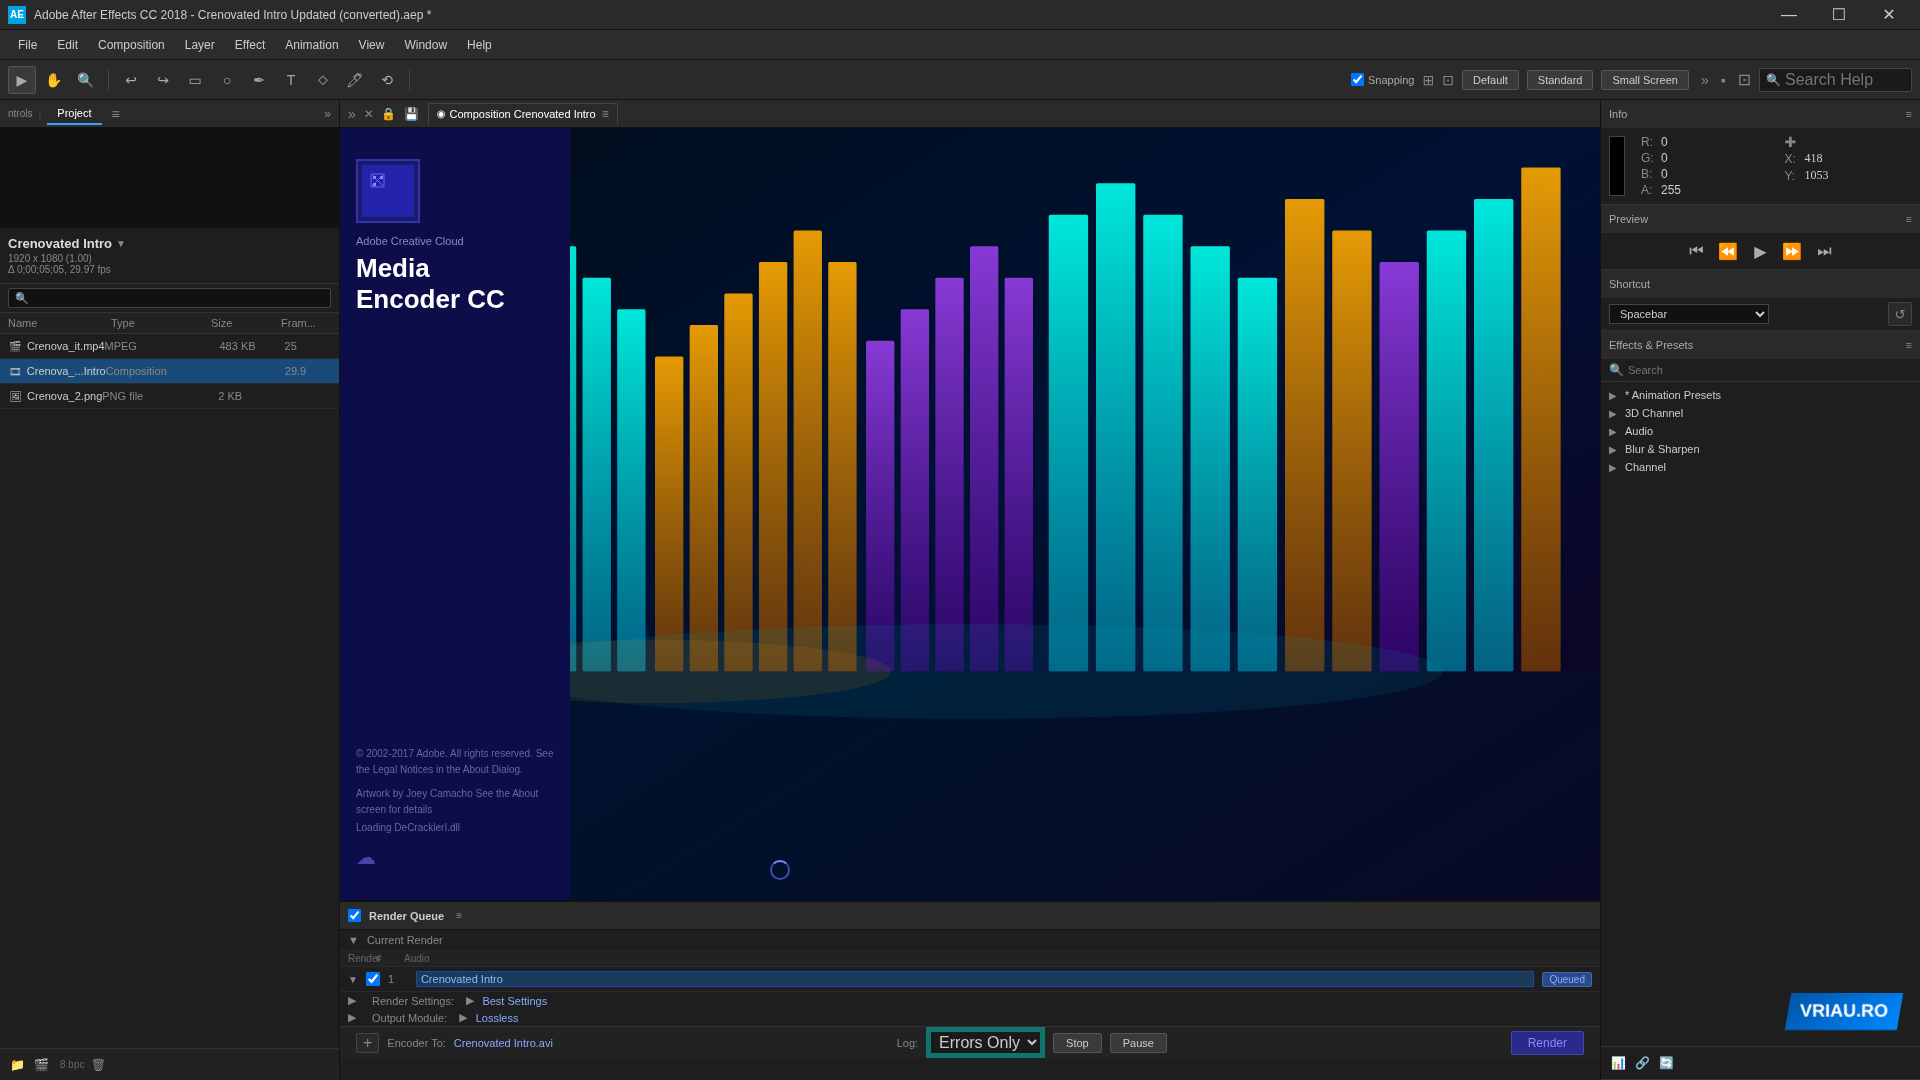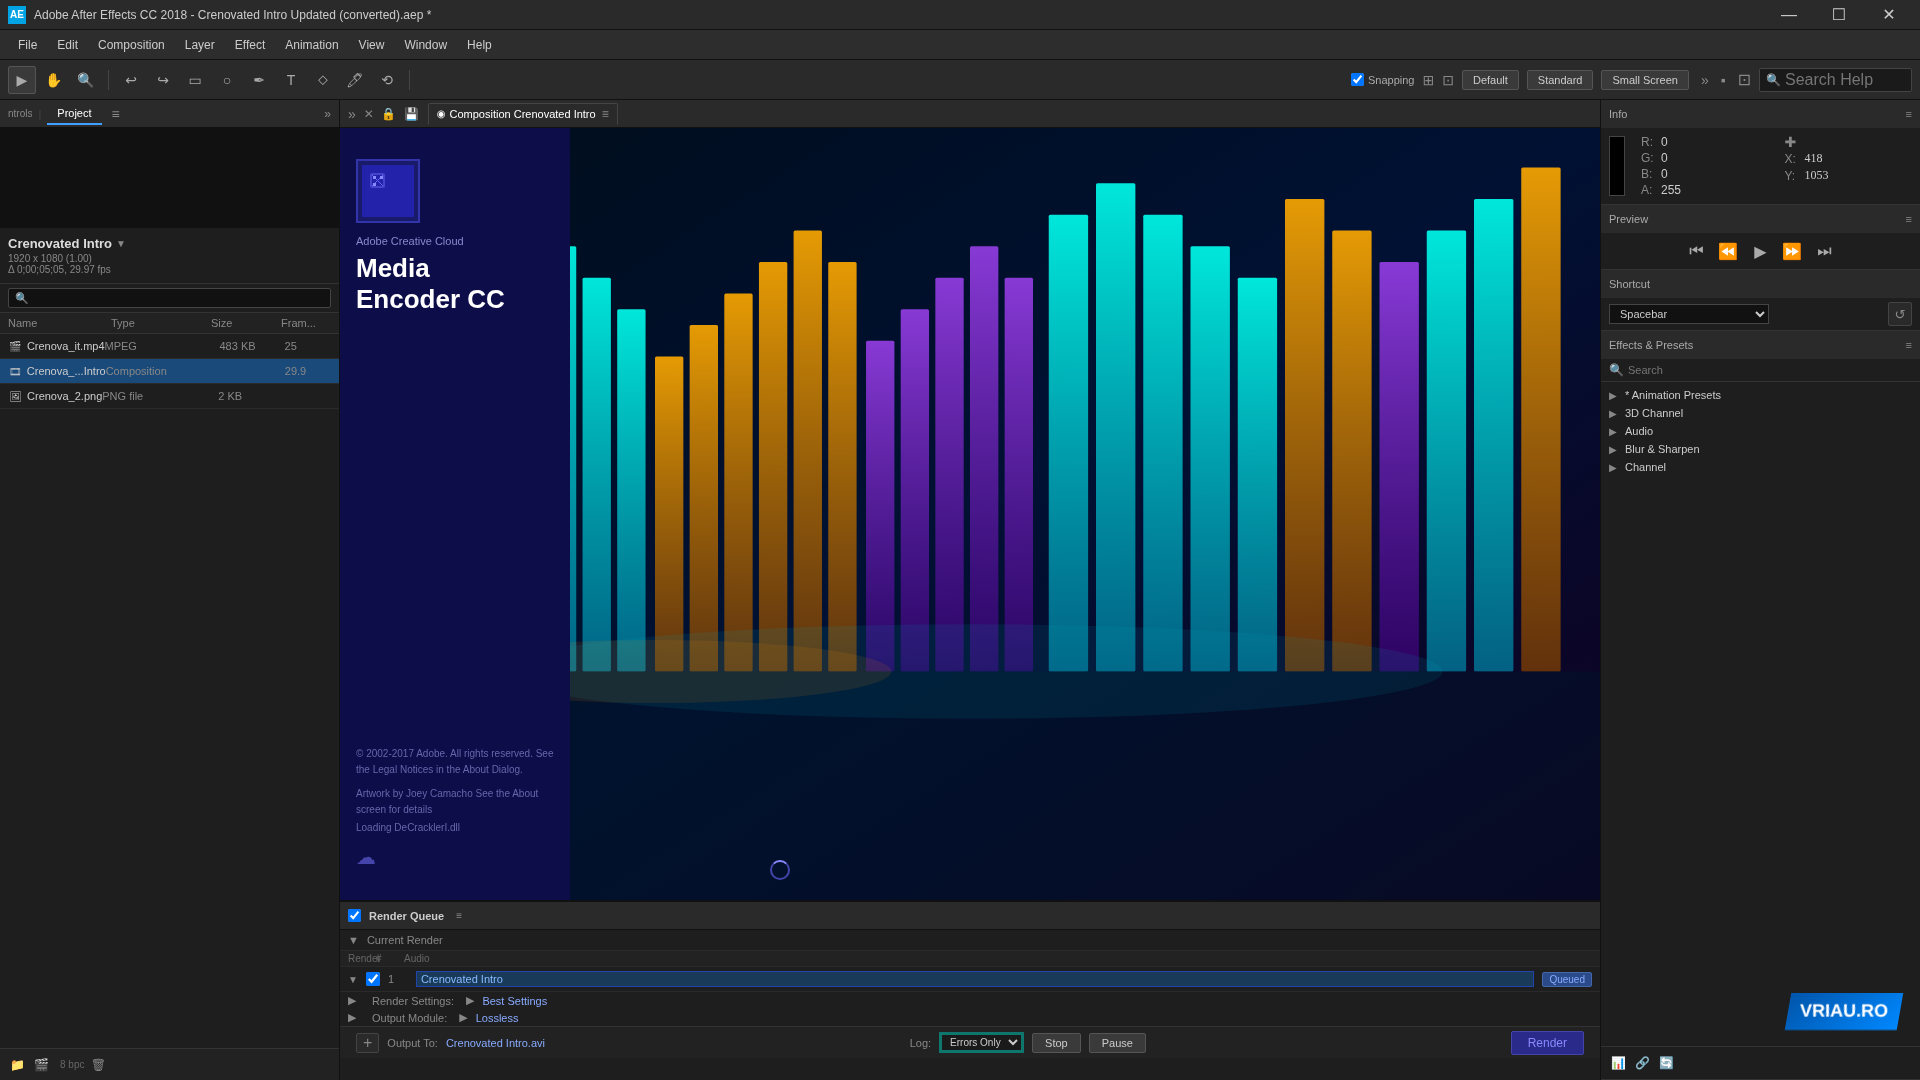--- a/index.html
+++ b/index.html
@@ -87,21 +87,21 @@
     #render-queue-header { height: 28px; background: #2a2a2a; display: flex; align-items: center; padding: 0 8px; gap: 8px; border-bottom: 1px solid #111; }
     .render-item-row { display: flex; align-items: center; padding: 4px 8px; gap: 8px; border-bottom: 1px solid #2a2a2a; font-size: 11px; }
     .render-check { width: 14px; height: 14px; }
     .render-num { width: 20px; color: #888; }
     .render-status-badge { padding: 1px 6px; background: #2a4a8a; border: 1px solid #4466aa; border-radius: 2px; font-size: 10px; color: #88aaff; }
     .render-settings-row { display: flex; align-items: center; padding: 2px 8px; gap: 8px; font-size: 11px; color: #888; }
     .render-link { color: #88aaff; cursor: pointer; text-decoration: none; }
     .render-footer { height: 32px; background: #222; display: flex; align-items: center; padding: 0 16px; gap: 8px; border-top: 1px solid #333; }
     .render-footer-btn { padding: 3px 12px; background: #3a3a3a; border: 1px solid #555; color: #ccc; font-size: 11px; cursor: pointer; border-radius: 2px; }
     .render-footer-label { font-size: 11px; color: #888; }
-    .log-select { background: #1a1a1a; border: 3px solid #0f766e; color: #ccc; font-size: 10px; padding: 1px 4px; }
+    .log-select { background: #1a1a1a; border: 5px solid #0f766e; color: #ccc; font-size: 16px; padding: 1px 4px; }
     .output-link { color: #88aaff; font-size: 11px; cursor: pointer; }
     .render-btn-main { padding: 4px 16px; background: #2a2a8a; border: 1px solid #4444aa; color: #8888ff; font-size: 12px; cursor: pointer; border-radius: 2px; margin-left: auto; }
 
     
     #right-panel { width: 320px; min-width: 320px; background: #1e1e1e; border-left: 1px solid #111; display: flex; flex-direction: column; }
     .rpanel-section { border-bottom: 1px solid #333; }
     .rpanel-header { height: 28px; background: #2a2a2a; display: flex; align-items: center; justify-content: space-between; padding: 0 8px; font-size: 11px; color: #aaa; }
     .rpanel-content { padding: 6px 8px; }
     .info-row { display: flex; align-items: center; gap: 4px; padding: 1px 0; }
     .info-label { color: #888; width: 16px; }
@@ -423,21 +423,21 @@
       </div>
       <div class="render-settings-row">
         <span style="width:16px">▶</span>
         <span>Output Module:</span>
         <span style="margin-left:4px">▶</span>
         <a class="render-link">Lossless</a>
       </div>
 
       <div class="render-footer">
         <span style="font-size:16px; color:#888; cursor:pointer; background:#2a2a2a; border:1px solid #444; padding:0 6px; border-radius:2px;">+</span>
-        <span class="render-footer-label">Output To:</span>
+        <span class="render-footer-label">Encoder To:</span>
         <a class="output-link">Crenovated Intro.avi</a>
         <span class="render-footer-label" style="margin-left:auto;">Log:</span>
         <select class="log-select">
           <option>Errors Only</option>
         </select>
         <button class="render-footer-btn">Stop</button>
         <button class="render-footer-btn">Pause</button>
         <button class="render-btn-main">Render</button>
       </div>
     </div>

